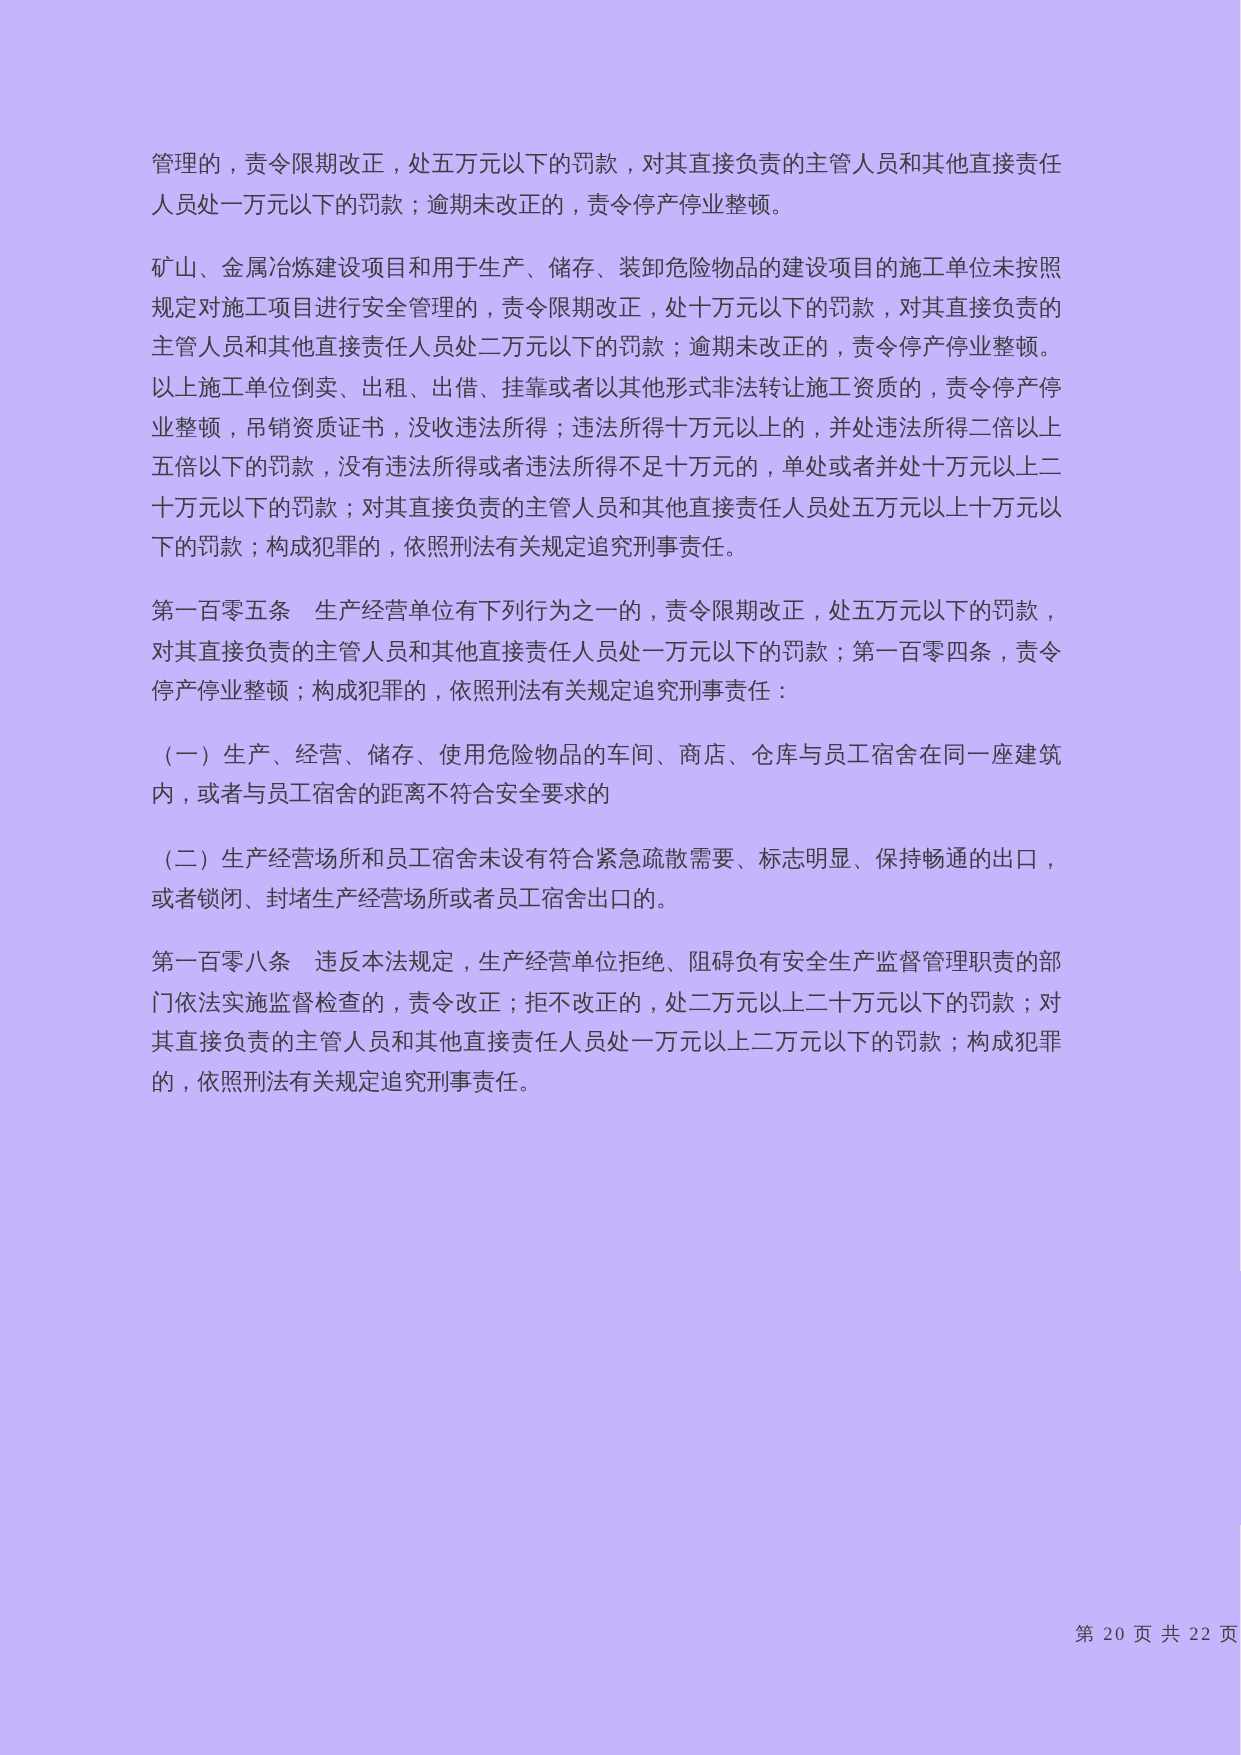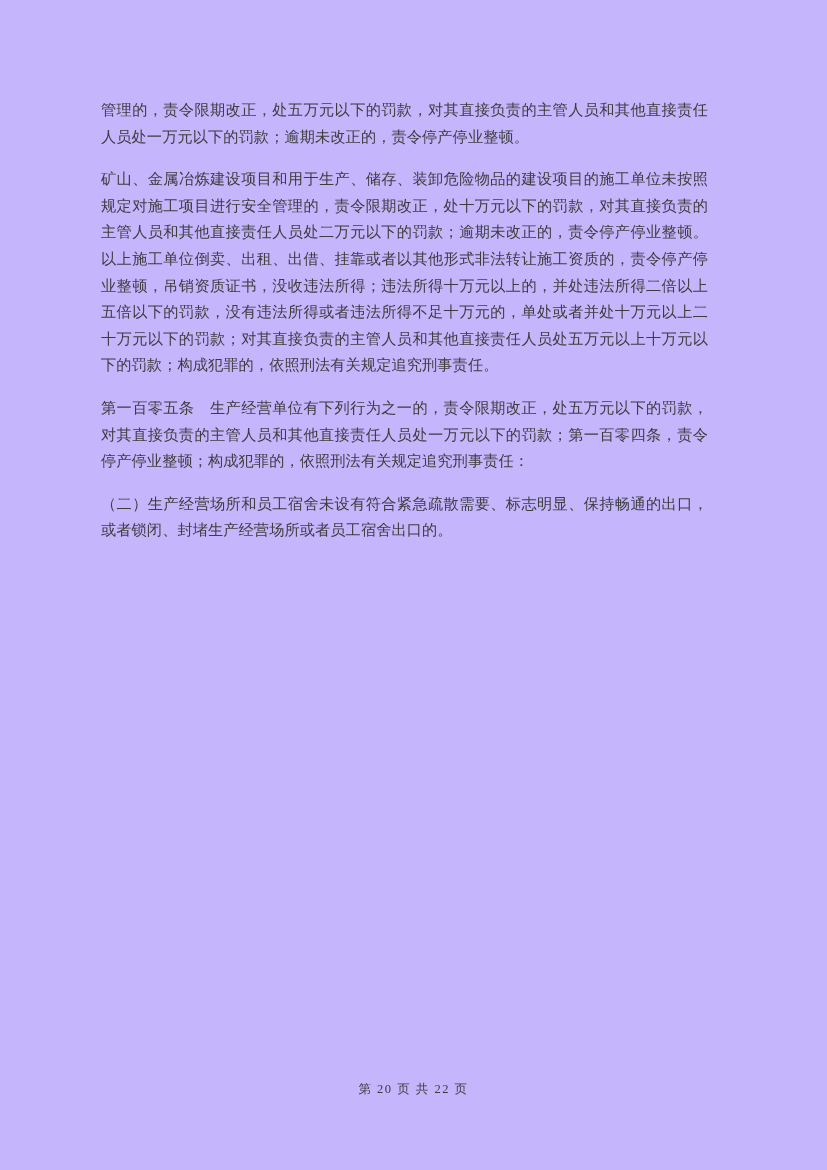--- a/index.html
+++ b/index.html
@@ -29,33 +29,35 @@
     text-align: justify;
     text-align-last: left;
     word-break: break-all;
     letter-spacing: 0.1px;
   }
   .footer {
     position: absolute;
     left: 0;
     top: 1080px;
     width: 100%;
-    text-align: center;
+    text-align: right;
     font-size: 12.5px;
     line-height: 18px;
     color: #3d3d3d;
     letter-spacing: 1.5px;
   }
 </style>
 </head>
 <body>
 
 <div class="page">
   <div class="content">
     <p class="para">管理的，责令限期改正，处五万元以下的罚款，对其直接负责的主管人员和其他直接责任人员处一万元以下的罚款；逾期未改正的，责令停产停业整顿。</p>
     <p class="para">矿山、金属冶炼建设项目和用于生产、储存、装卸危险物品的建设项目的施工单位未按照规定对施工项目进行安全管理的，责令限期改正，处十万元以下的罚款，对其直接负责的主管人员和其他直接责任人员处二万元以下的罚款；逾期未改正的，责令停产停业整顿。以上施工单位倒卖、出租、出借、挂靠或者以其他形式非法转让施工资质的，责令停产停业整顿，吊销资质证书，没收违法所得；违法所得十万元以上的，并处违法所得二倍以上五倍以下的罚款，没有违法所得或者违法所得不足十万元的，单处或者并处十万元以上二十万元以下的罚款；对其直接负责的主管人员和其他直接责任人员处五万元以上十万元以下的罚款；构成犯罪的，依照刑法有关规定追究刑事责任。</p>
     <p class="para">第一百零五条　生产经营单位有下列行为之一的，责令限期改正，处五万元以下的罚款，对其直接负责的主管人员和其他直接责任人员处一万元以下的罚款；第一百零四条，责令停产停业整顿；构成犯罪的，依照刑法有关规定追究刑事责任：</p>
+    <p class="para">（一）生产、经营、储存、使用危险物品的车间、商店、仓库与员工宿舍在同一座建筑内，或者与员工宿舍的距离不符合安全要求的</p>
     <p class="para">（二）生产经营场所和员工宿舍未设有符合紧急疏散需要、标志明显、保持畅通的出口，或者锁闭、封堵生产经营场所或者员工宿舍出口的。</p>
+    <p class="para">第一百零八条　违反本法规定，生产经营单位拒绝、阻碍负有安全生产监督管理职责的部门依法实施监督检查的，责令改正；拒不改正的，处二万元以上二十万元以下的罚款；对其直接负责的主管人员和其他直接责任人员处一万元以上二万元以下的罚款；构成犯罪的，依照刑法有关规定追究刑事责任。</p>
   </div>
   <div class="footer">
     <span>第 20 页 共 22 页</span>
   </div>
 </div>
 
 </body></html>

